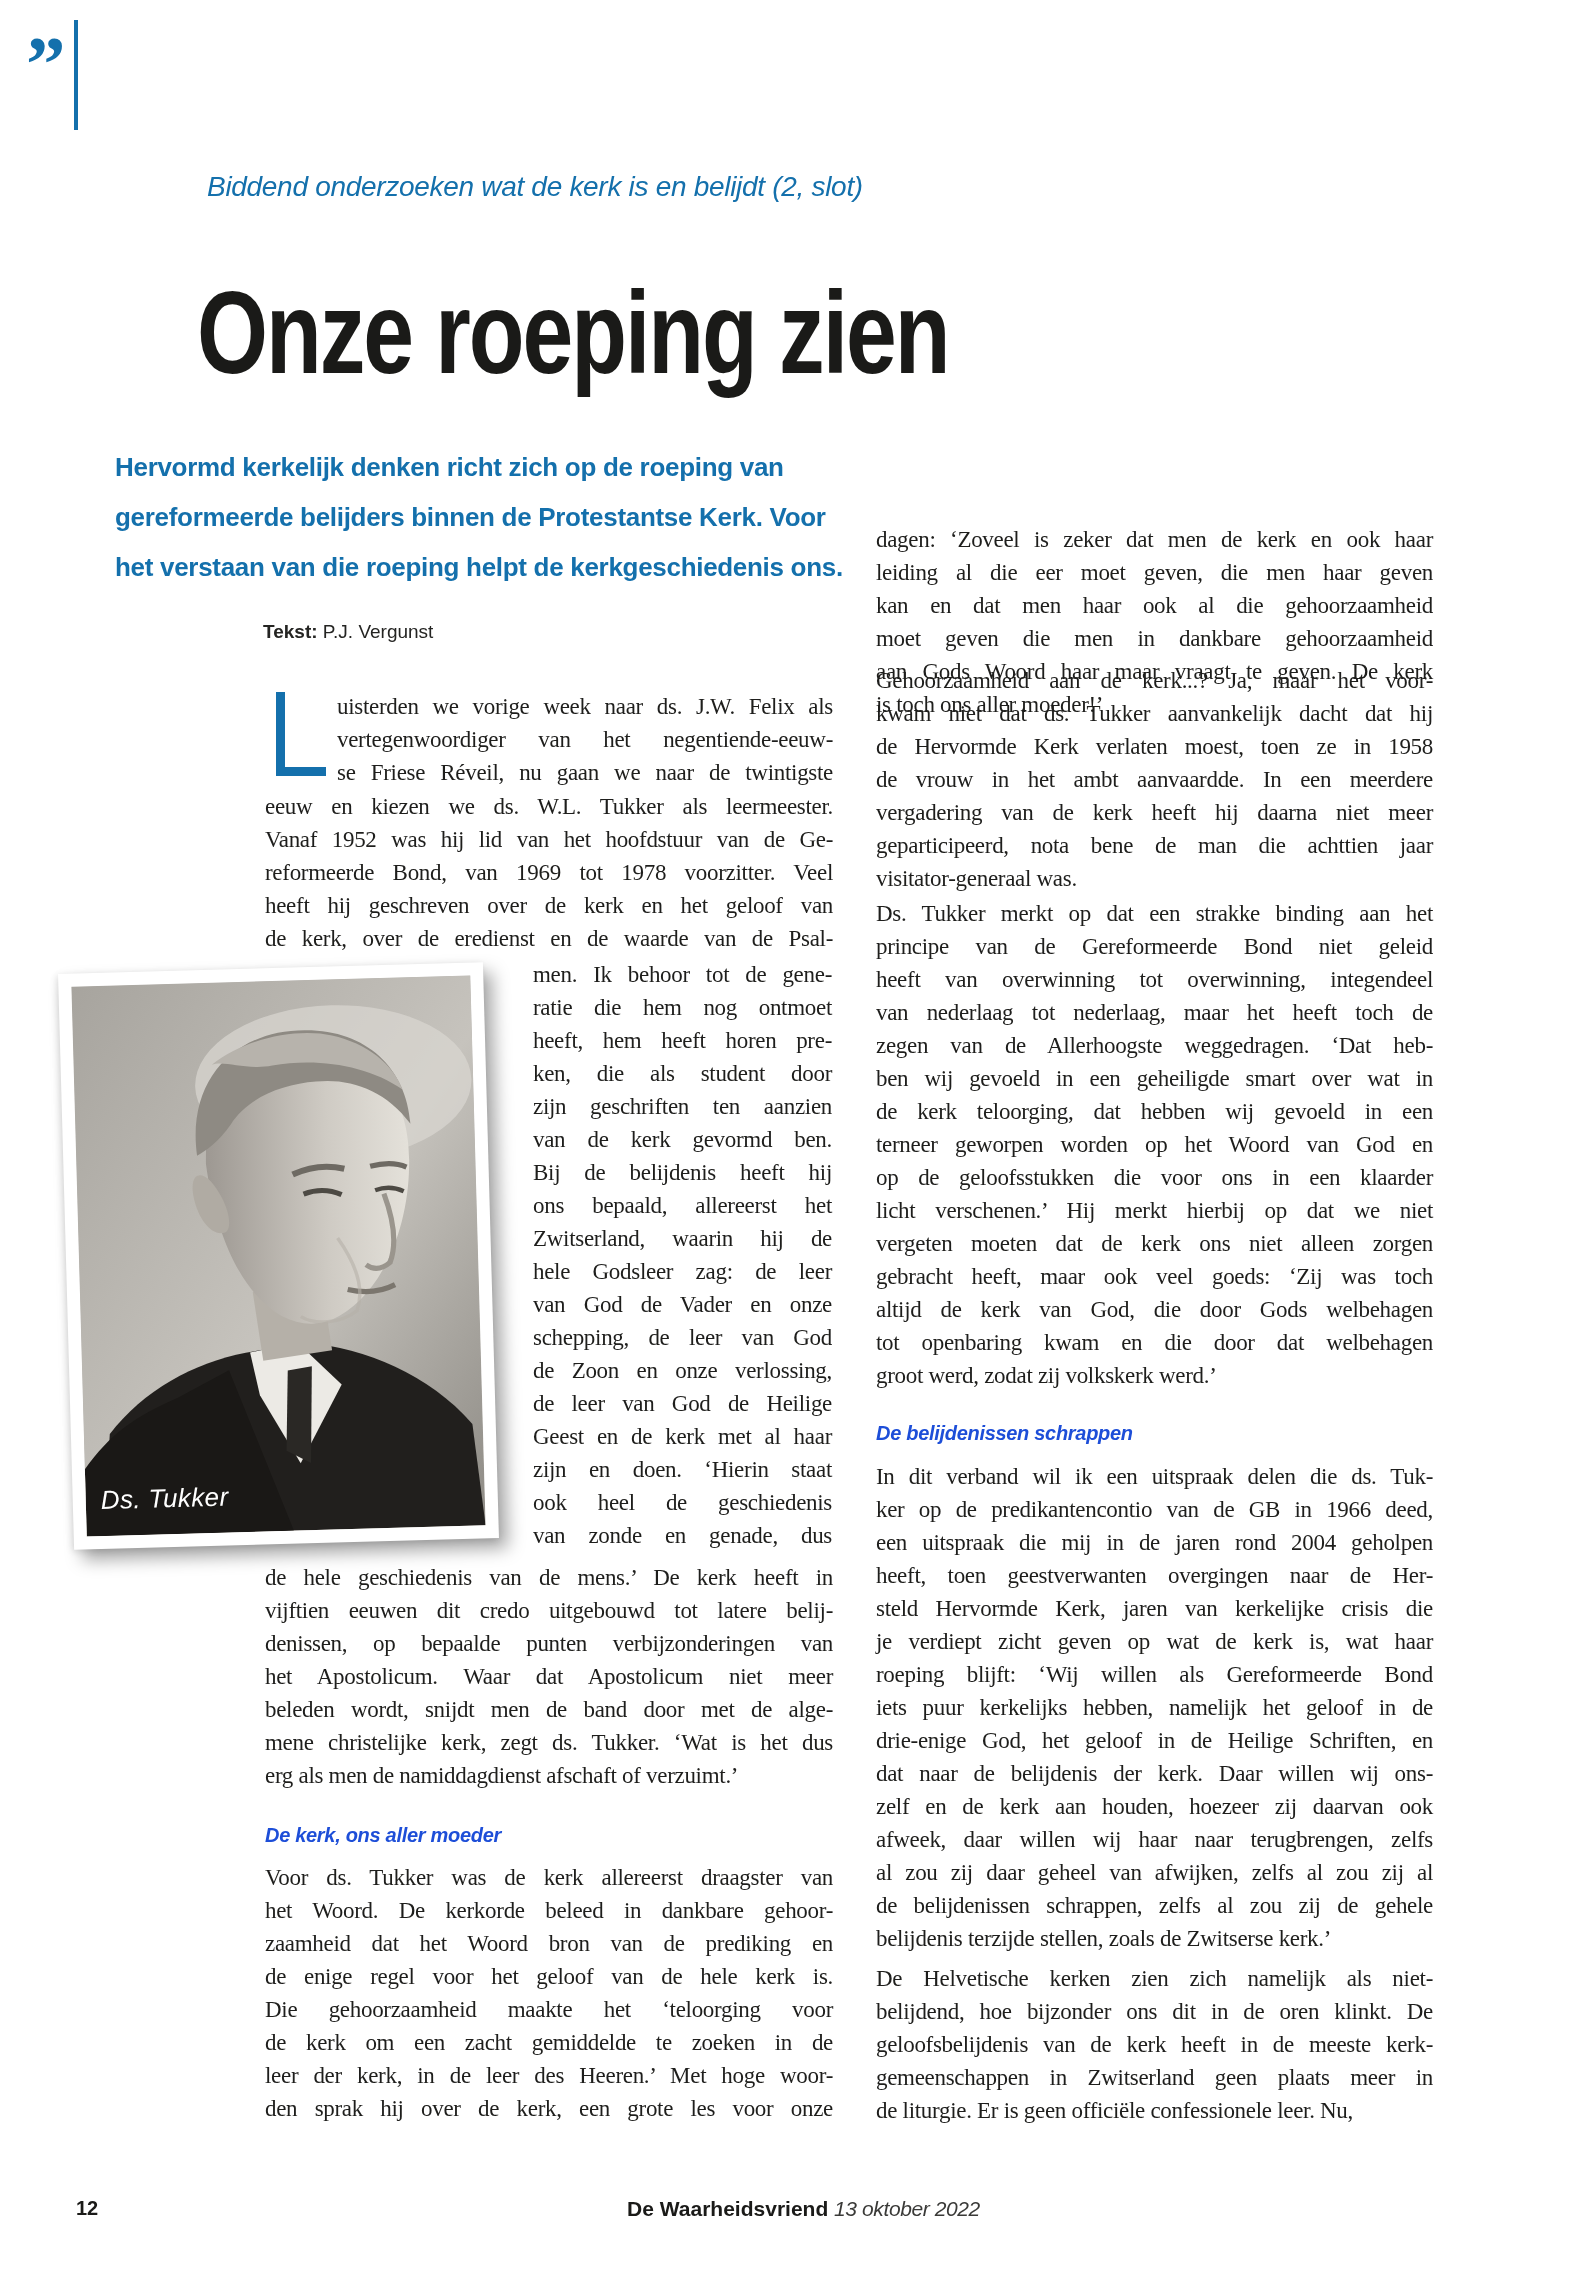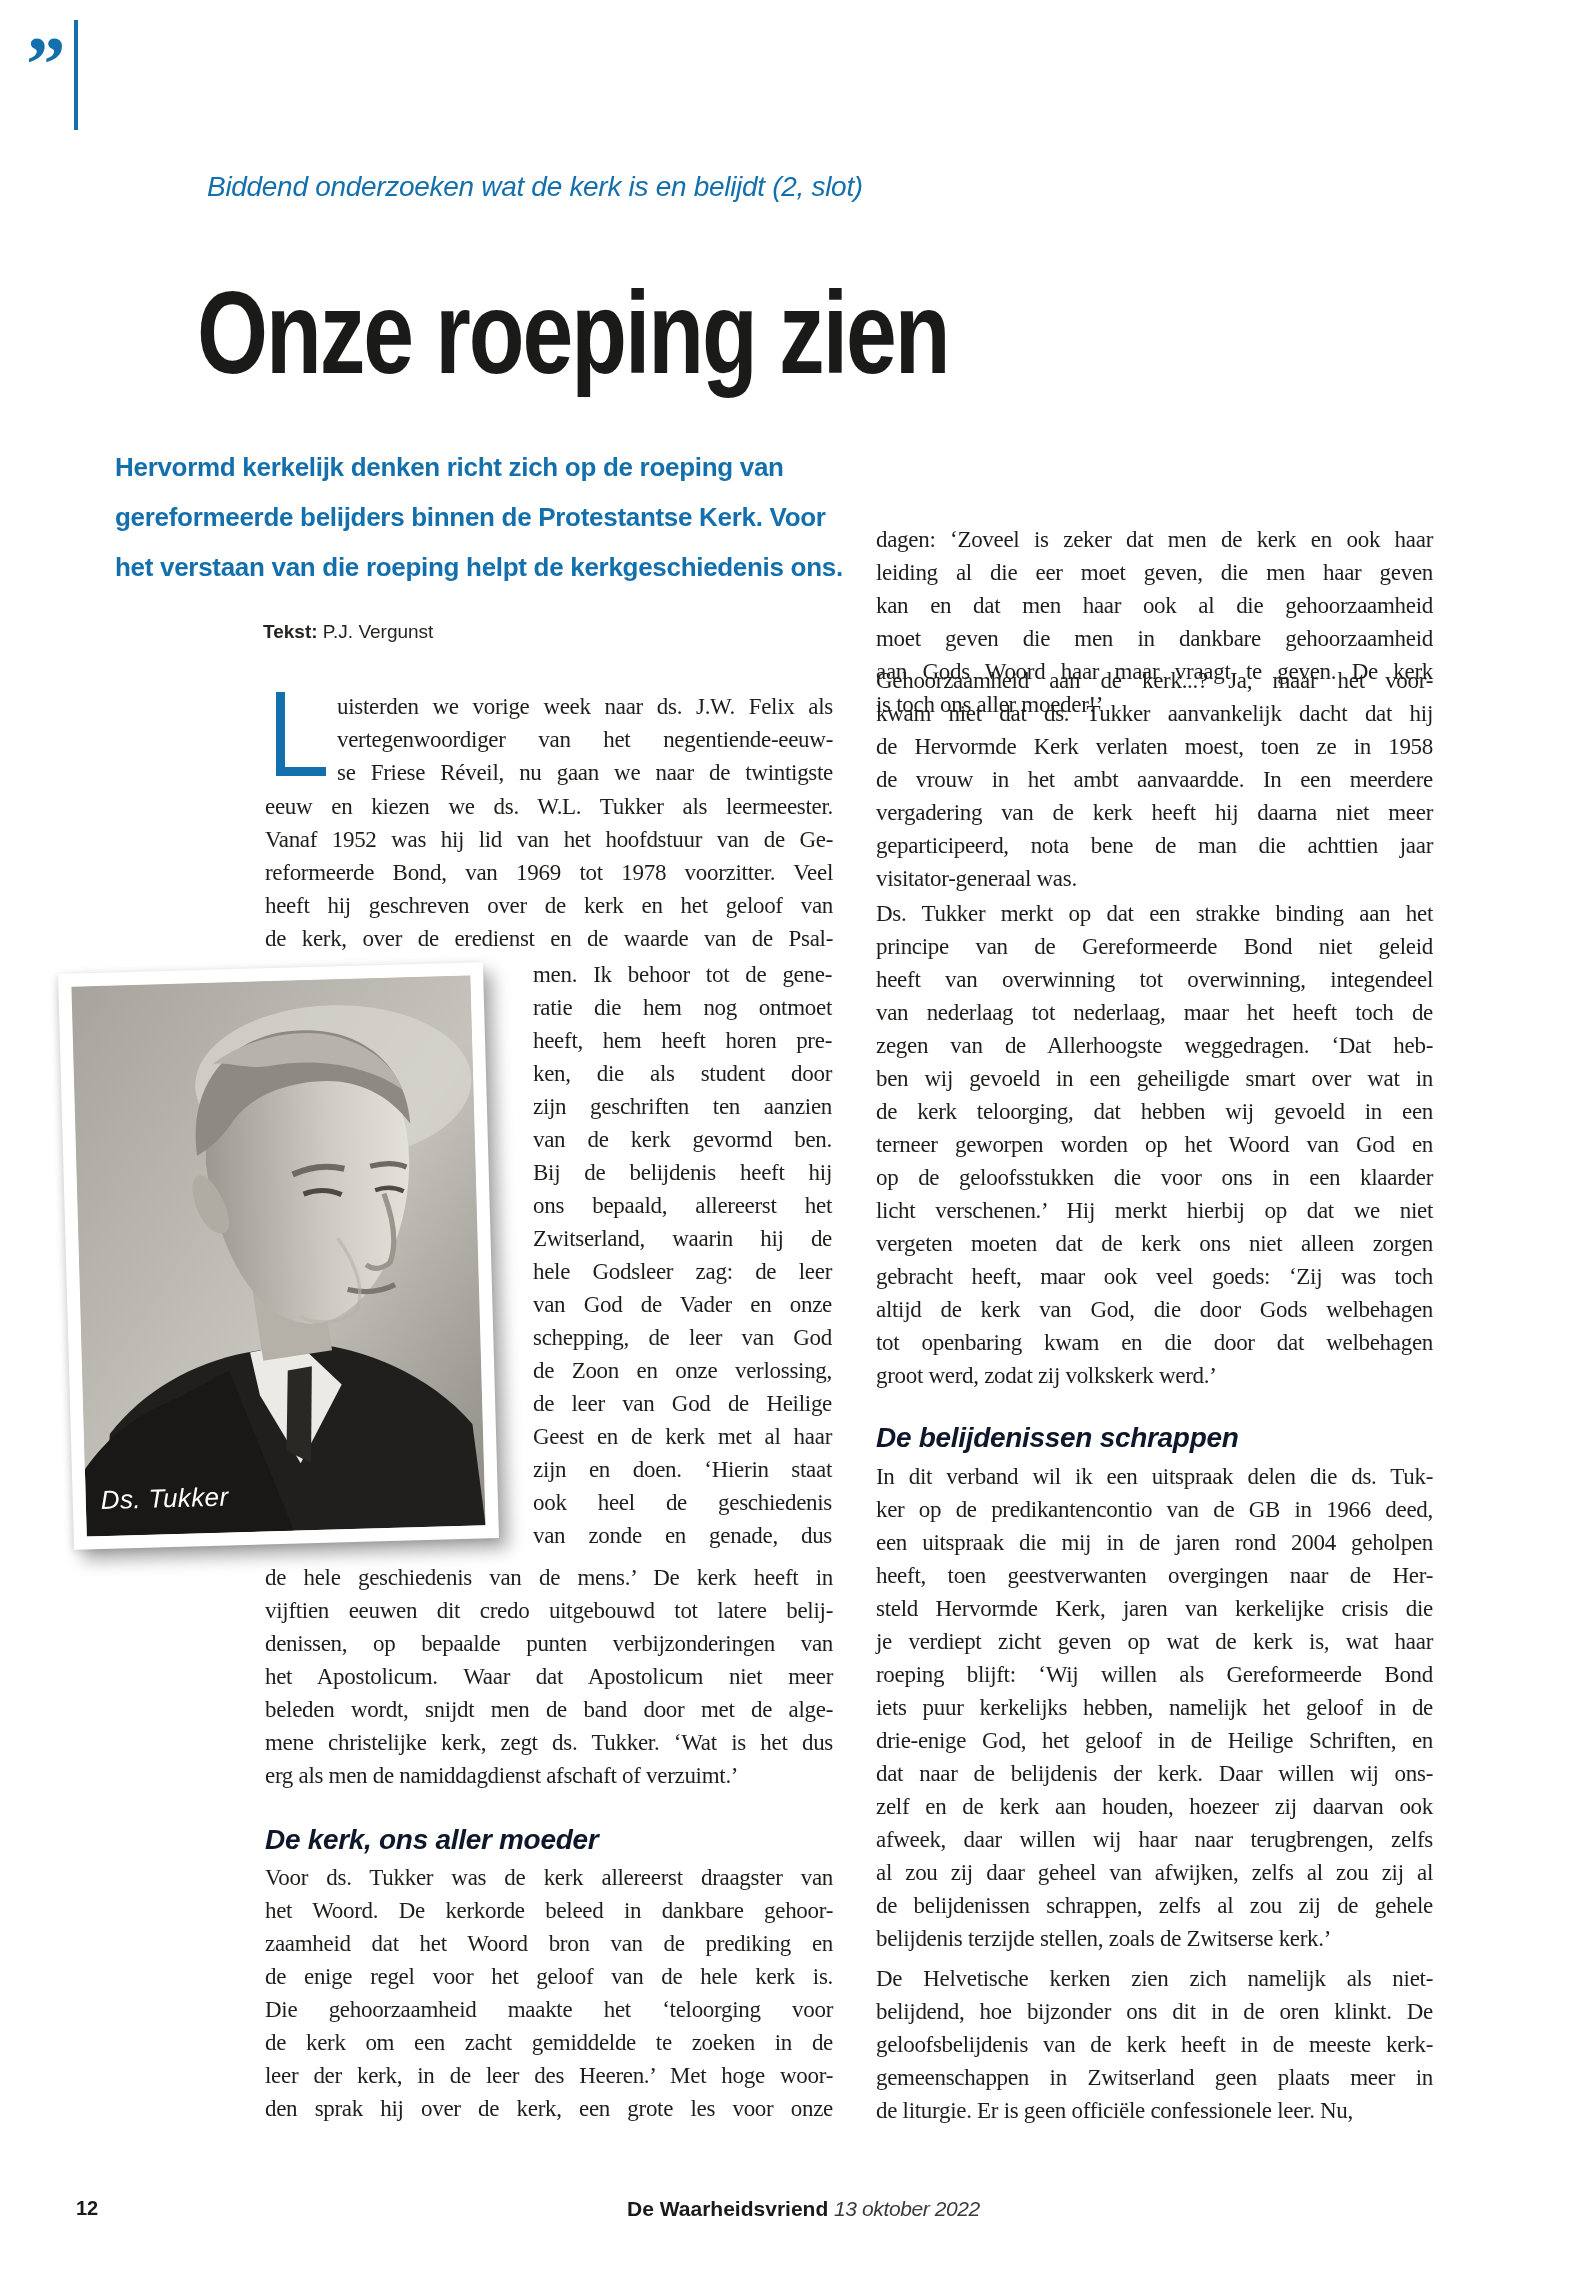--- a/index.html
+++ b/index.html
@@ -37,21 +37,21 @@
   .c1c{left:533px;top:958px;width:299px;}
   .c1d{left:265px;top:1561px;width:568px;}
   .c1e{left:265px;top:1861px;width:568px;}
   .c2a{left:876px;top:479px;width:557px;margin-top:44px;}
   .c2b{left:876px;top:664px;width:557px;}
   .c2c{left:876px;top:897px;width:557px;}
   .c2d{left:876px;top:1460px;width:557px;}
   .c2e{left:876px;top:1962px;width:557px;}
 
   .subhead{font-family:"Liberation Sans",sans-serif;font-weight:700;font-style:italic;
-           font-size:28px;color:#0f172a;letter-spacing:-0.3px;}
+           font-size:20px;color:#1d4ed8;letter-spacing:-0.3px;}
   .h1pos{left:265px;top:1824px;}
   .h2pos{left:876px;top:1422px;}
 
   
   .dropcap{left:276px;top:692px;width:52px;height:84px;}
   .dropcap .vbar{position:absolute;left:0;top:0;width:8.6px;height:84px;background:#1470ac;}
   .dropcap .hbar{position:absolute;left:0;bottom:0;width:50px;height:8.6px;background:#1470ac;}
   .sr{position:absolute;width:0.9px;height:0.9px;overflow:hidden;clip:rect(0 0 0 0);}
 
   

